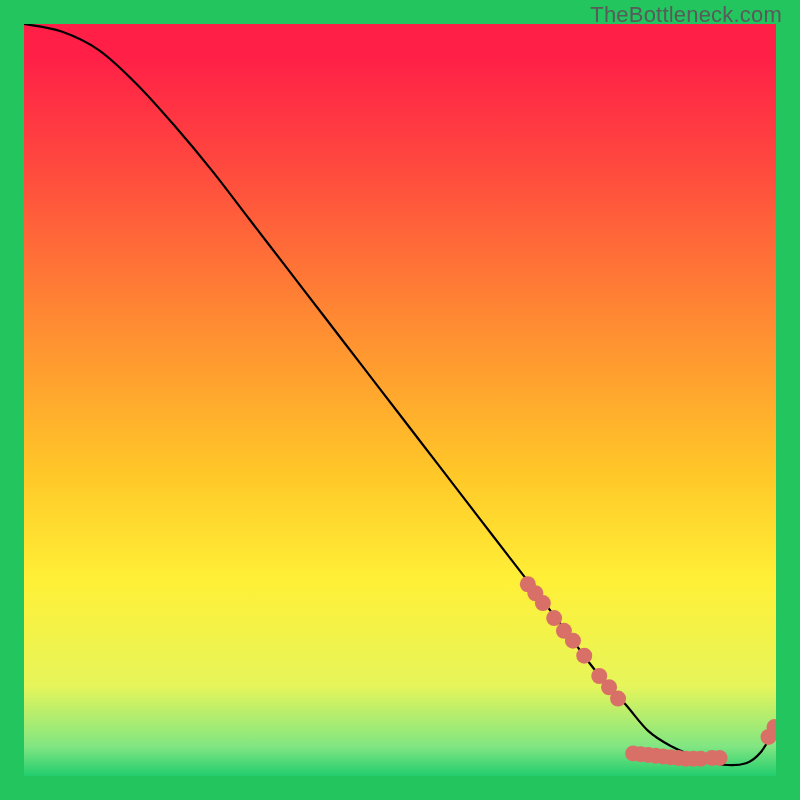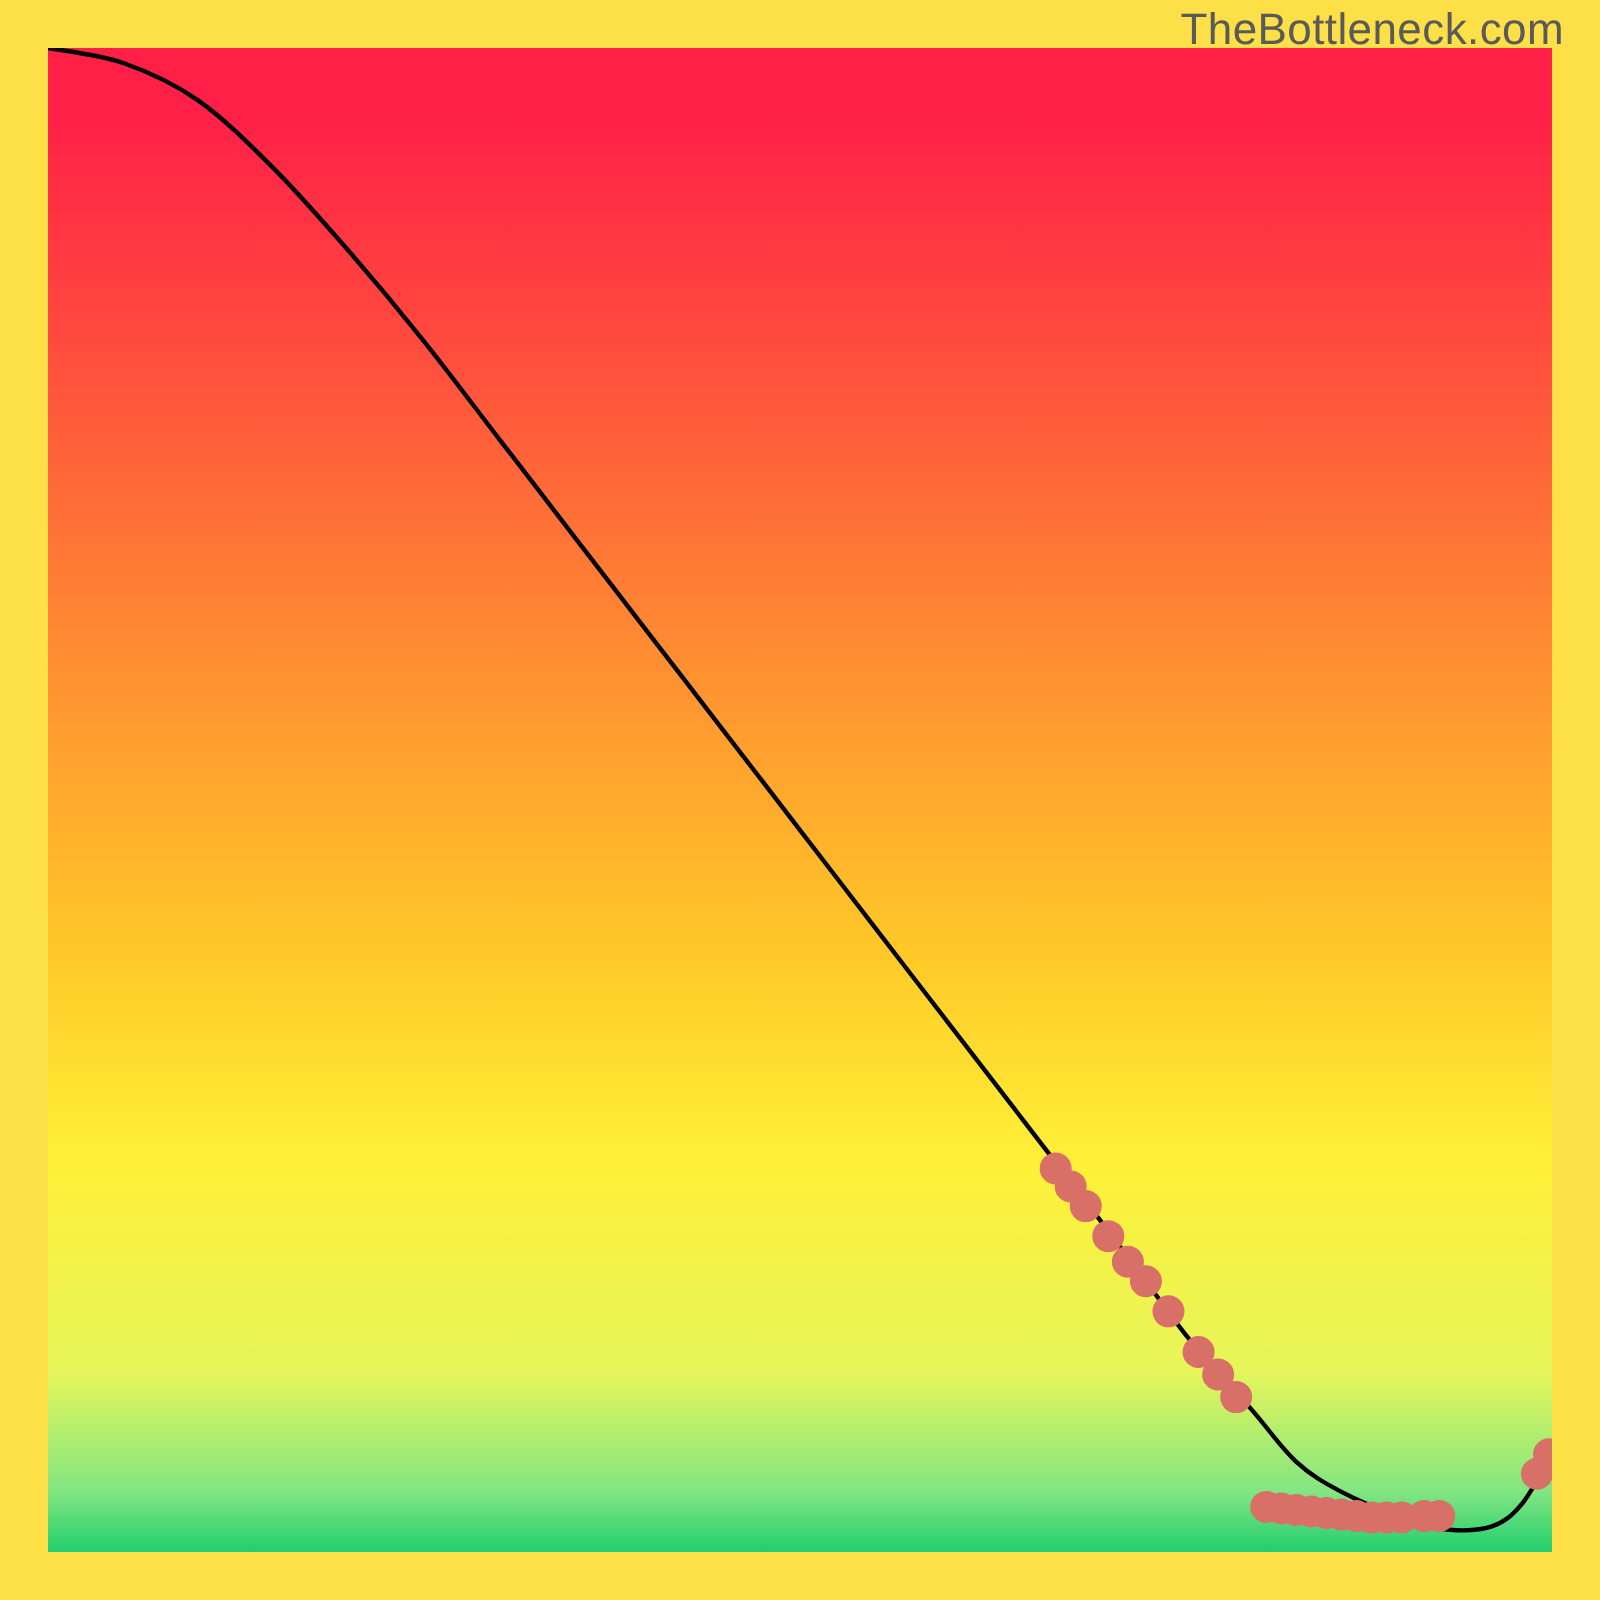--- a/index.html
+++ b/index.html
@@ -8,21 +8,21 @@
     width: 800px;
     height: 800px;
     background: #000;
     overflow: hidden;
     font-family: Arial, Helvetica, sans-serif;
   }
   .outer {
     position: relative;
     width: 800px;
     height: 800px;
-    background: #fde047;
+    background: #22c55e;
   }
   .watermark {
     position: absolute;
     top: 2px;
     right: 18px;
     color: #5a5a5a;
     font-size: 22px;
     font-weight: 500;
     letter-spacing: 0.2px;
     user-select: none;

